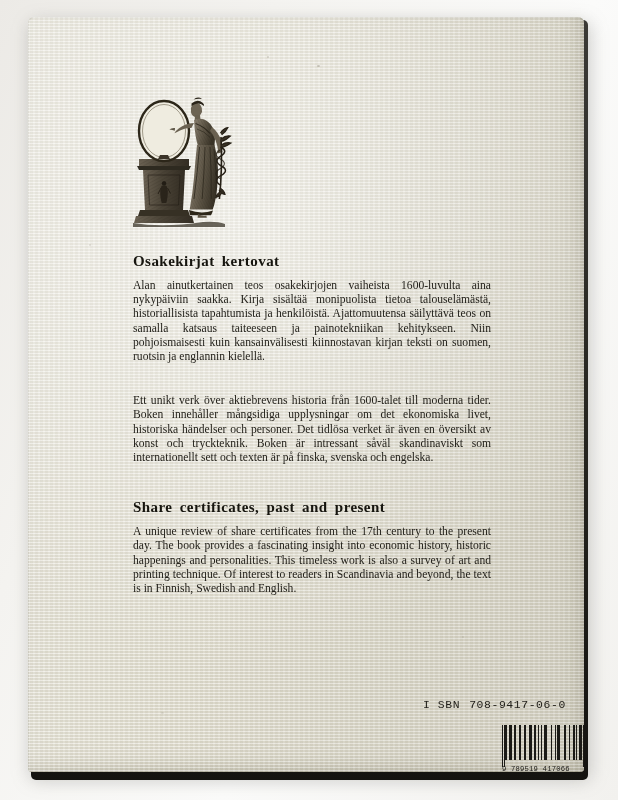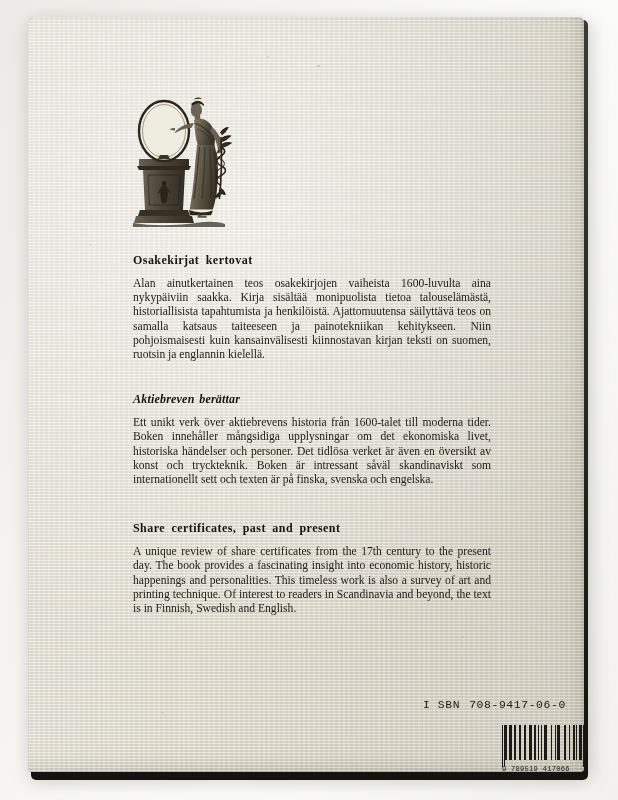--- a/index.html
+++ b/index.html
@@ -122,21 +122,21 @@
     top: 236px;
     width: 358px;
     color: #1f1d18;
   }
 
   .section { margin-bottom: 26px; }
   .section:last-child { margin-bottom: 12px; }
 
   .sec-heading {
     font-family: "Liberation Serif", serif;
-    font-size: 12px;
+    font-size: 15px;
     font-weight: bold;
     letter-spacing: 0.45px;
     word-spacing: 3px;
     margin: 0 0 9px 0;
     color: #16150f;
   }
   .sec-heading.italic {
     font-style: italic;
     letter-spacing: 0.2px;
     word-spacing: 1.5px;
@@ -335,21 +335,20 @@
       </div>
 
       <div id="text-column">
 
         <div class="section" id="section-fi">
           <h2 class="sec-heading">Osakekirjat kertovat</h2>
           <p class="sec-body">Alan ainutkertainen teos osakekirjojen vaiheista 1600-luvulta aina nykypäiviin saakka. Kirja sisältää monipuolista tietoa talouselämästä, historiallisista tapahtumista ja henkilöistä. Ajattomuutensa säilyttävä teos on samalla katsaus taiteeseen ja painotekniikan kehitykseen. Niin pohjoismaisesti kuin kansainvälisesti kiinnostavan kirjan teksti on suomen, ruotsin ja englannin kielellä.</p>
         </div>
 
         <div class="section" id="section-sv">
-          <h2 class="sec-heading italic">Aktiebreven berättar</h2>
           <p class="sec-body italic">Ett unikt verk över aktiebrevens historia från 1600-talet till moderna tider. Boken innehåller mångsidiga upplysningar om det ekonomiska livet, historiska händelser och personer. Det tidlösa verket är även en översikt av konst och tryckteknik. Boken är intressant såväl skandinaviskt som internationellt sett och texten är på finska, svenska och engelska.</p>
         </div>
 
         <div class="section" id="section-en">
           <h2 class="sec-heading">Share certificates, past and present</h2>
           <p class="sec-body">A unique review of share certificates from the 17th century to the present day. The book provides a fascinating insight into economic history, historic happenings and personalities. This timeless work is also a survey of art and printing technique. Of interest to readers in Scandinavia and beyond, the text is in Finnish, Swedish and English.</p>
         </div>
 
       </div>
 

